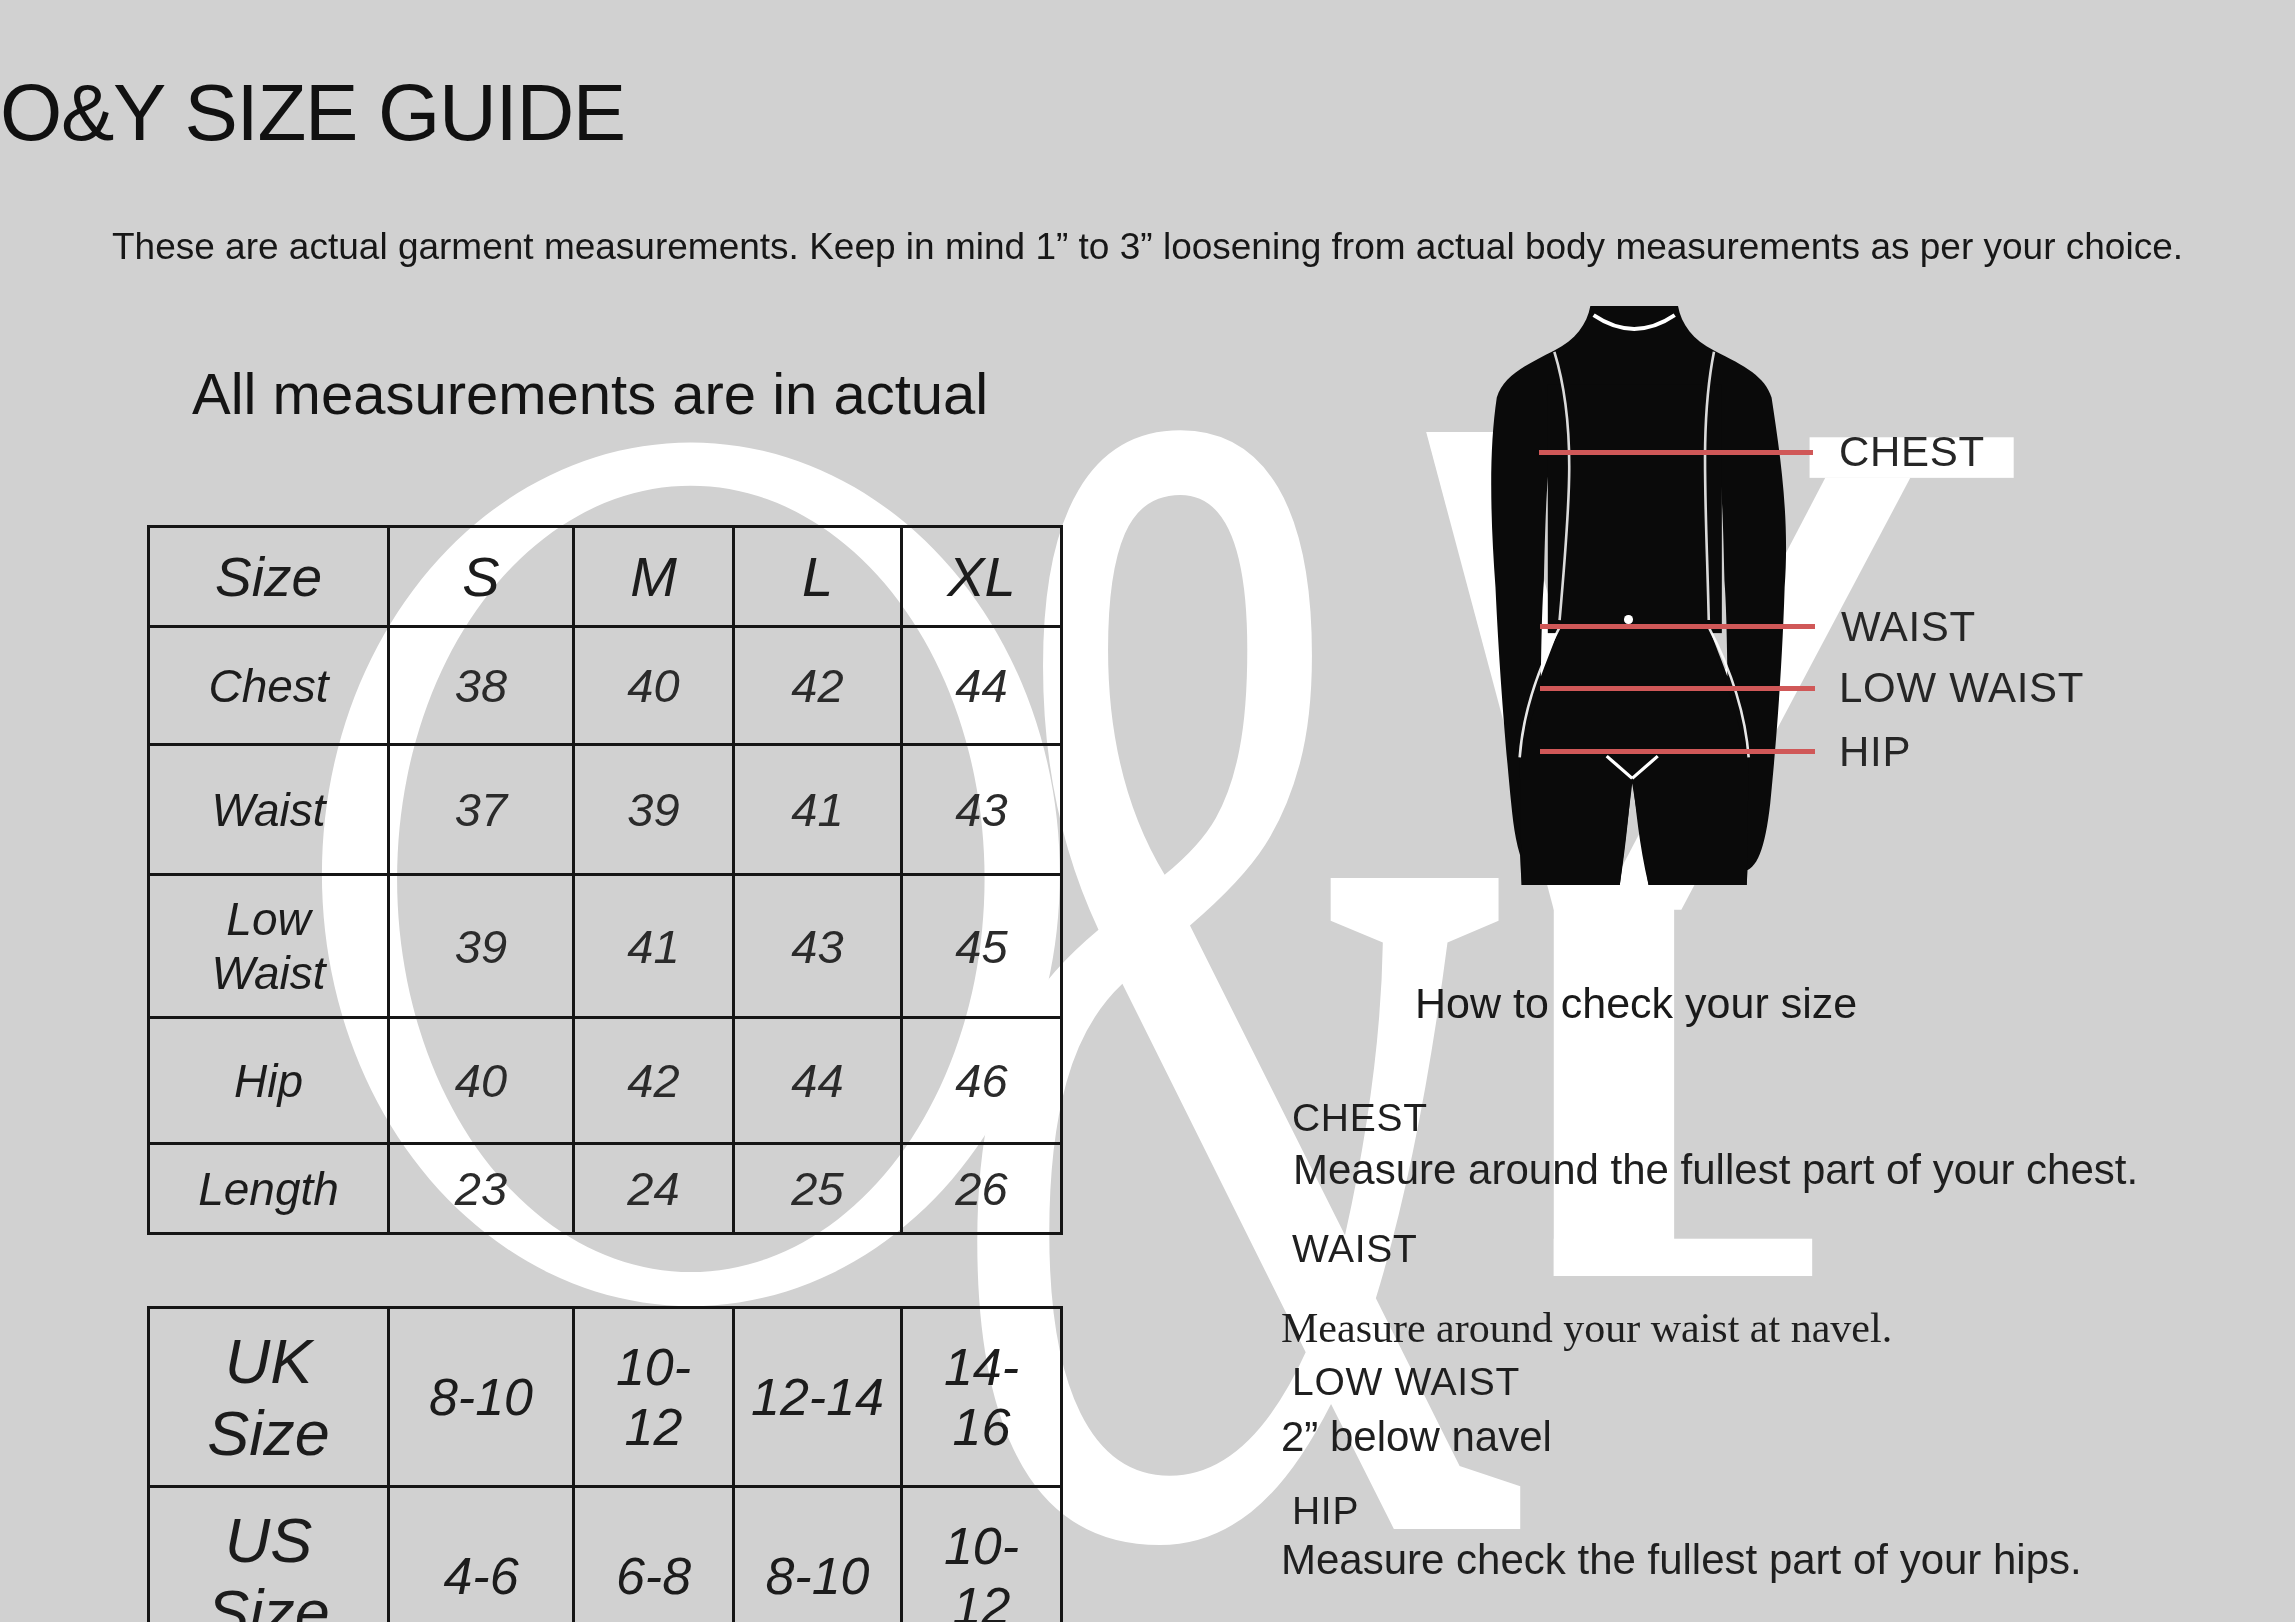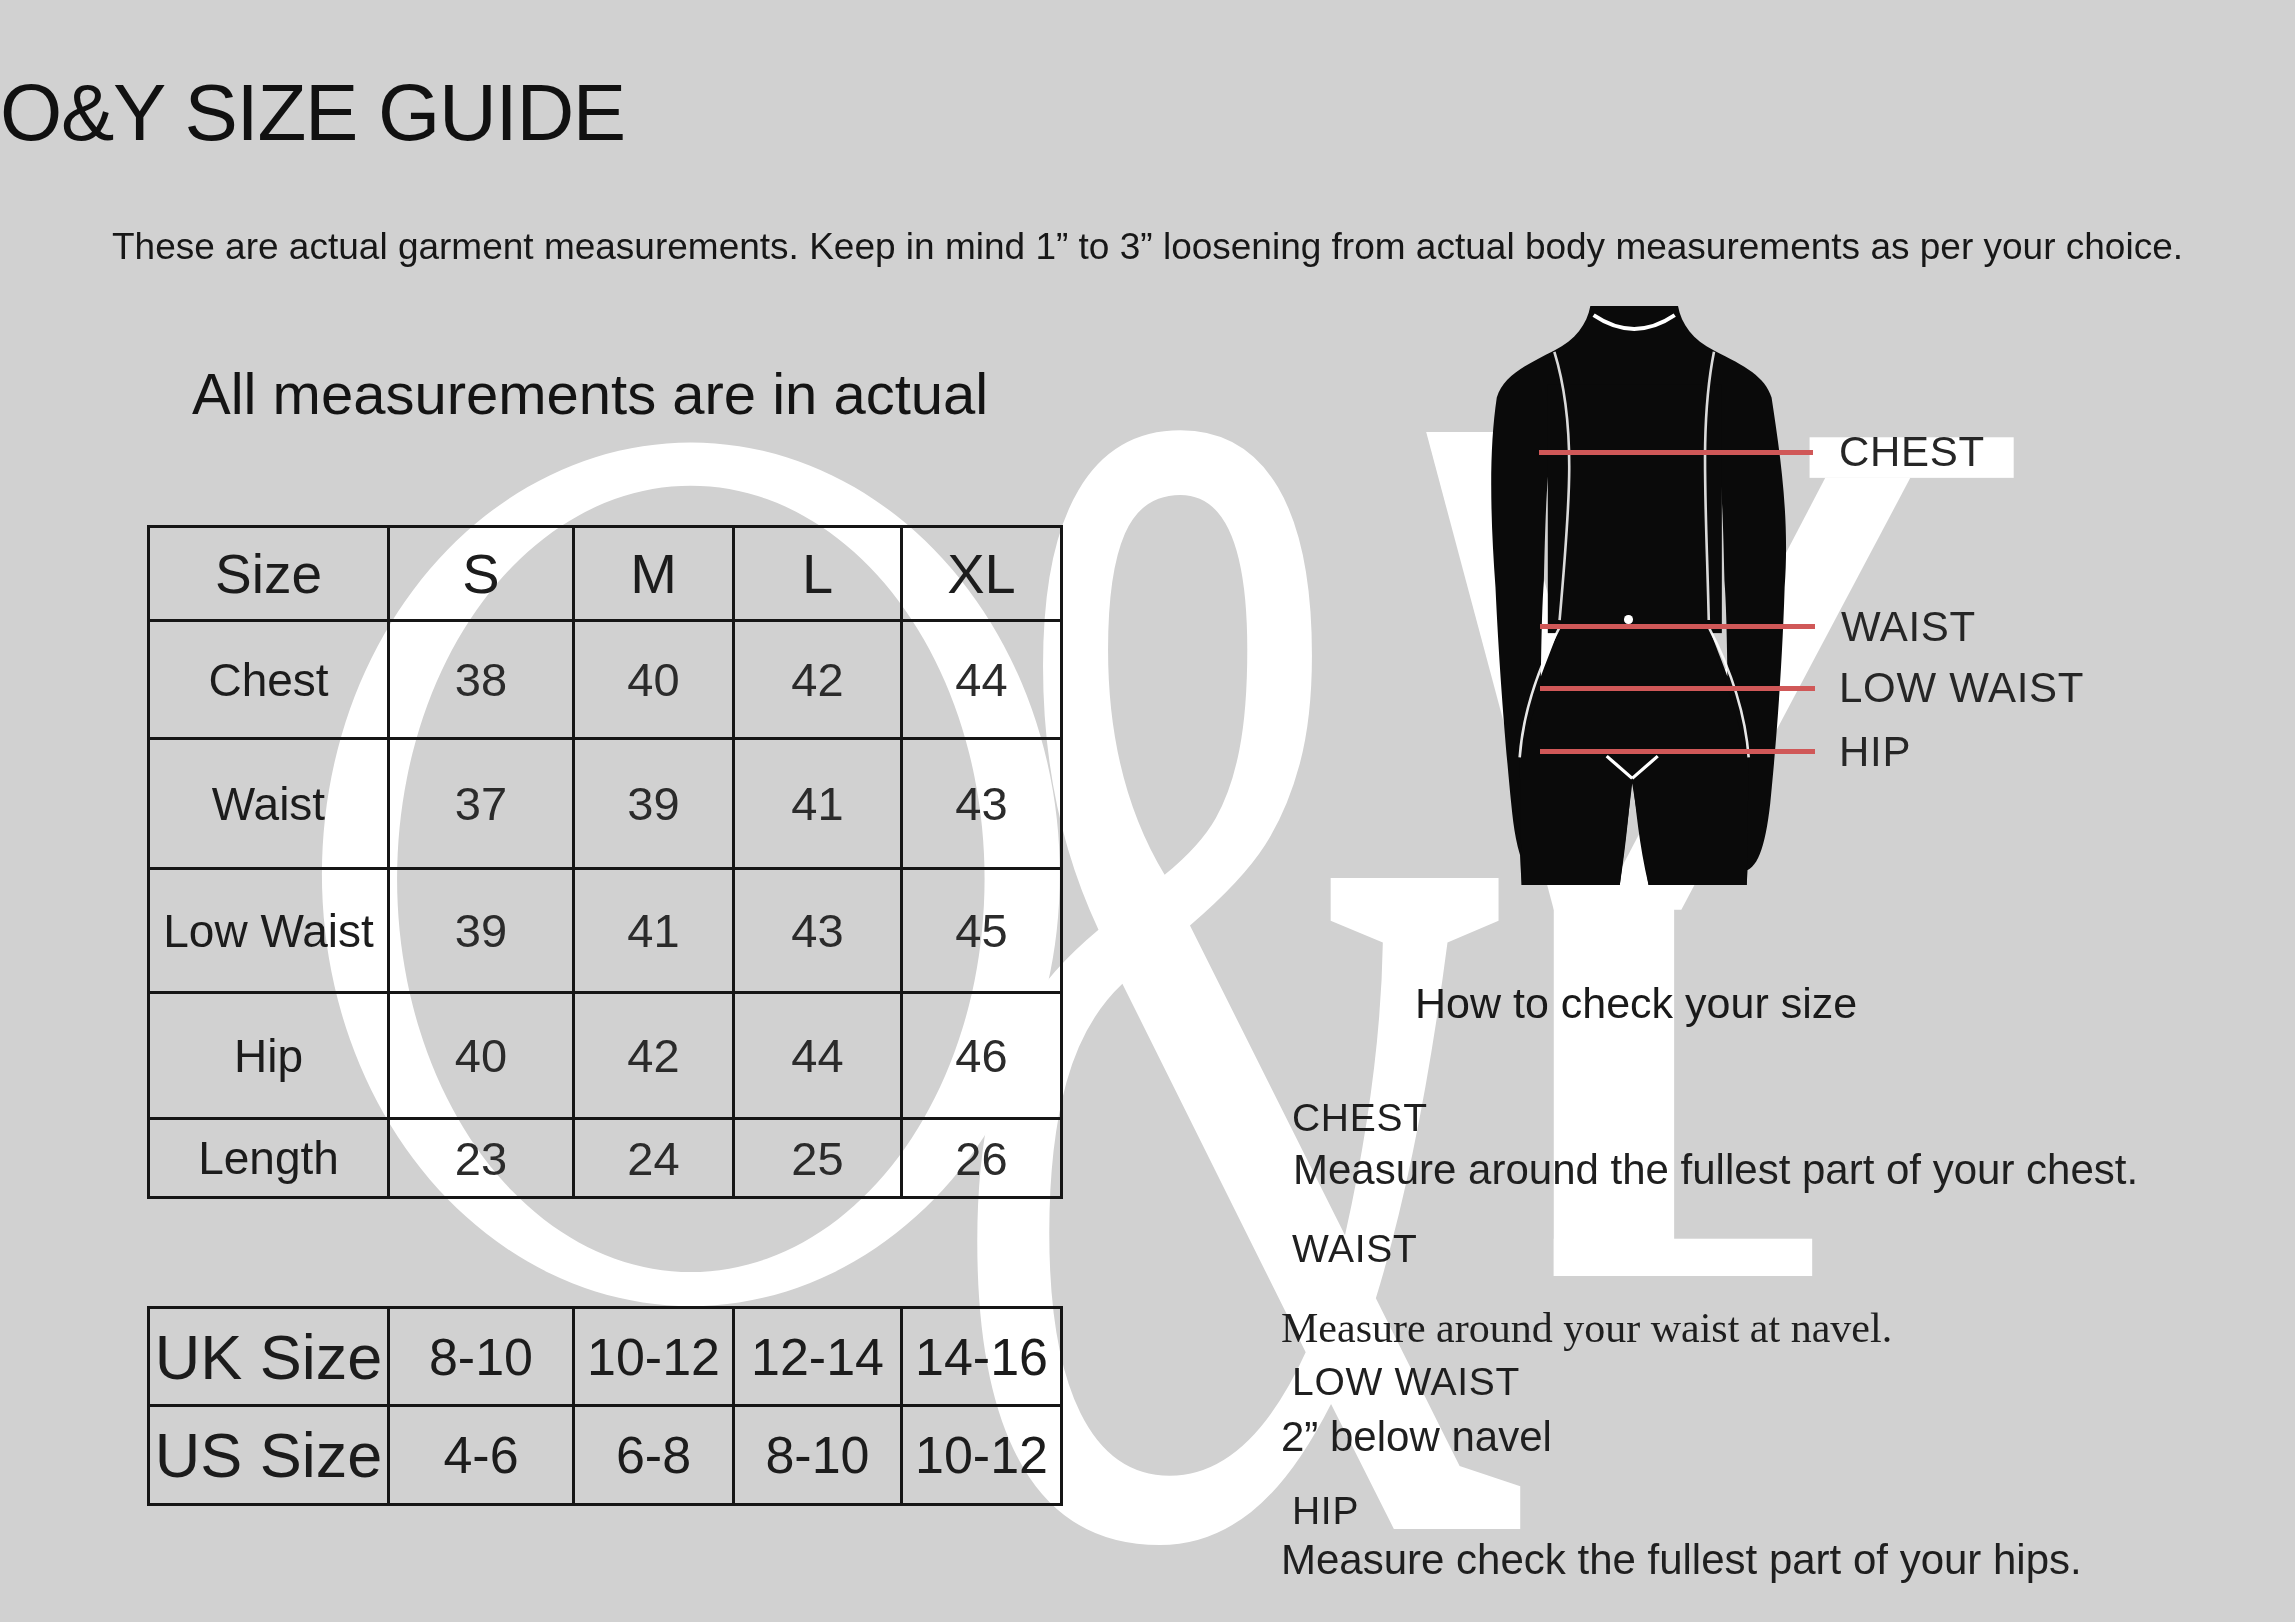--- a/index.html
+++ b/index.html
@@ -17,21 +17,21 @@
   .bodylabel{position:absolute;z-index:4;font-size:42px;line-height:1;color:#262626;letter-spacing:0.7px;}
   
   .title{position:absolute;left:0;right:0;top:73px;text-align:left;z-index:4;
          font-size:80px;line-height:1;letter-spacing:-1.3px;color:#111;}
   .subtitle{position:absolute;left:0;right:0;top:225px;text-align:center;z-index:4;
          font-size:37px;line-height:1.2;color:#171717;}
   .inches-heading{position:absolute;left:192px;top:361px;z-index:4;
          font-size:58px;line-height:1.15;color:#141414;}
   
   table.sg{border-collapse:collapse;table-layout:fixed;z-index:4;position:absolute;left:147px;}
-  table.sg td{border:3.3px solid #161616;text-align:center;vertical-align:middle;padding:0;background:transparent;}
+  table.sg td{border:3.3px solid #161616;text-align:center;vertical-align:middle;padding:16px;background:transparent;font-style:italic;}
   #main-table{top:525px;}
   #conv-table{top:1306px;}
   td.sizehead{font-size:55px;}
   td.colhead{font-size:56px;}
   td.rowlabel{font-size:46px;}
   td.val{font-size:47px;color:#2b2b2b;}
   td.convlabel{font-size:63px;margin-left:31px;}
   td.convval{font-size:52px;}
   
   .howto-title{position:absolute;left:1415px;top:982px;z-index:4;font-size:43px;line-height:1;color:#1a1a1a;}

